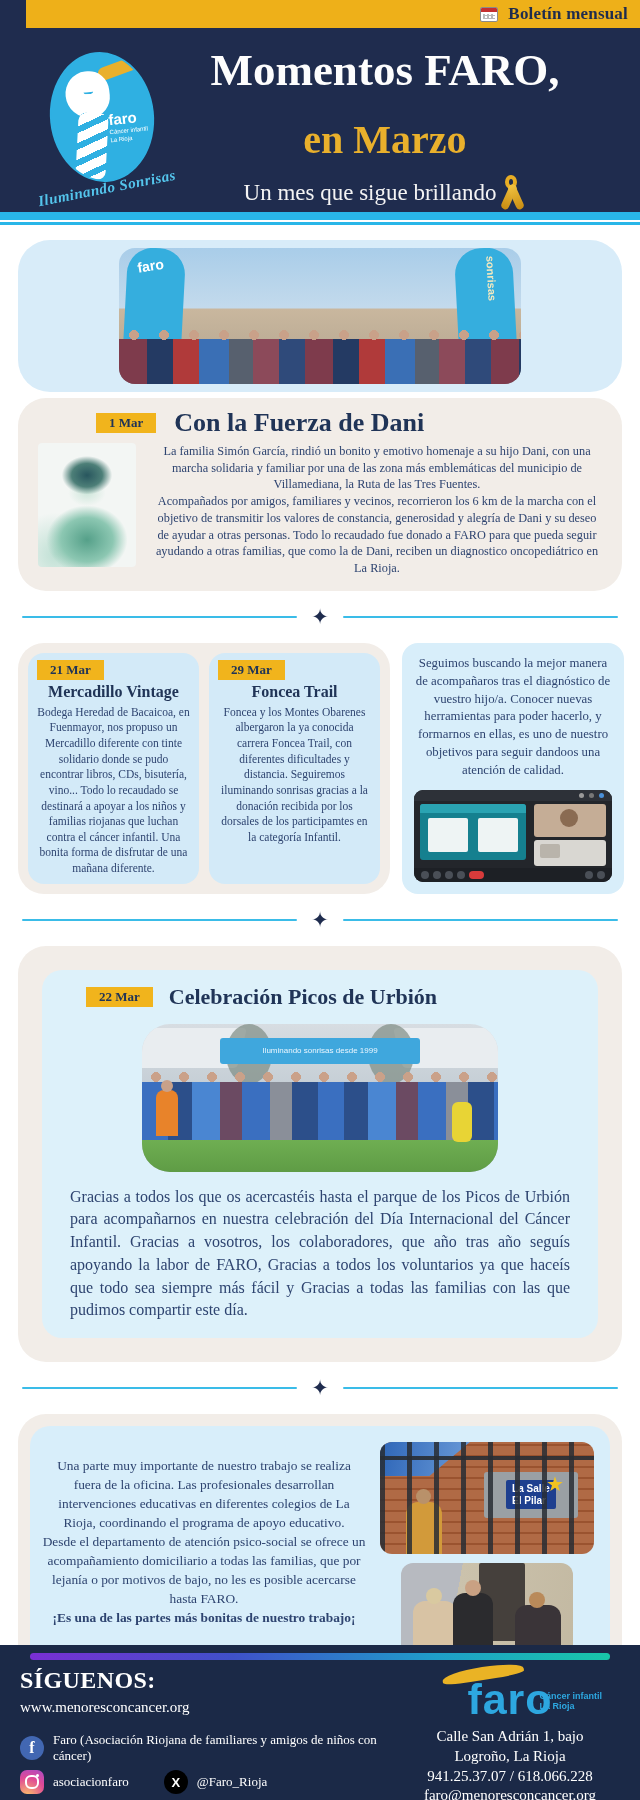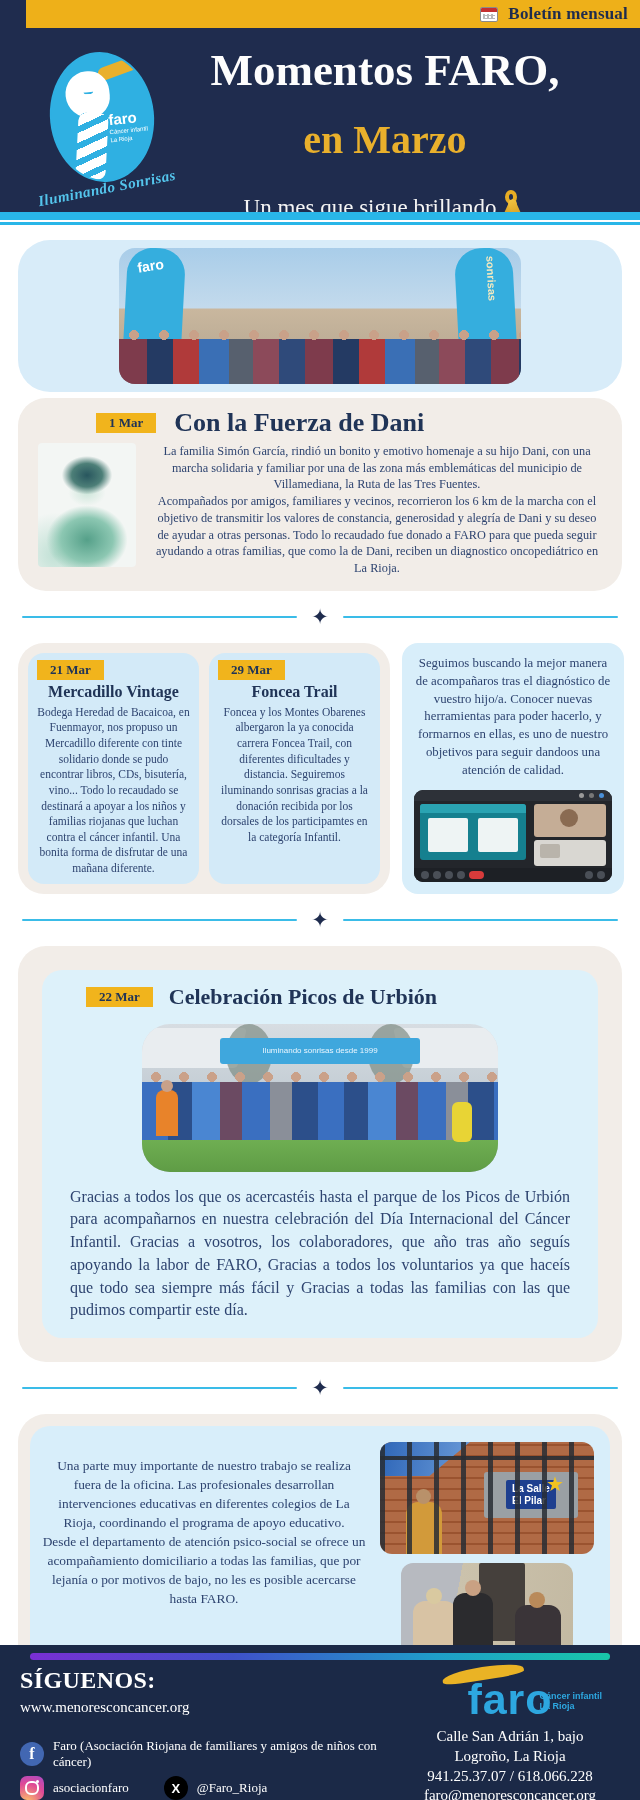--- a/index.html
+++ b/index.html
@@ -18,21 +18,21 @@
   .cal-icon::after{content:"";position:absolute;left:2px;right:2px;top:6px;bottom:2px;
             background:repeating-linear-gradient(90deg,#b9b9b9 0 2px,transparent 2px 4px),
                        repeating-linear-gradient(0deg,#b9b9b9 0 1px,transparent 1px 3px)}
 
   
   .header{height:184px;background:#1f2c4e;position:relative}
   .h-title1{position:absolute;left:155px;top:16px;width:460px;text-align:center;
             font-size:45px;font-weight:bold;color:#fdfdfd}
   .h-title2{position:absolute;left:155px;top:88px;width:460px;text-align:center;
             font-size:40px;font-weight:bold;color:#e9b02c}
-  .h-sub-row{position:absolute;left:155px;top:162px;width:460px;display:flex;
+  .h-sub-row{position:absolute;left:155px;top:147px;width:460px;display:flex;
              align-items:center;justify-content:center;gap:4px}
   .h-sub{font-size:23px;color:#f4f4f4}
   .ribbon{position:relative;width:26px;height:36px;flex:0 0 26px}
   .ribbon i{position:absolute;width:8px;height:26px;border-radius:4px;
             background:linear-gradient(#f2c340,#c88d12);top:9px}
   .ribbon i.r1{left:5px;transform:rotate(24deg)}
   .ribbon i.r2{left:12px;transform:rotate(-24deg)}
   .ribbon b{position:absolute;top:0;left:5px;width:12px;height:14px;border:4px solid #e7ad24;border-radius:50%}
 
   
@@ -208,21 +208,21 @@
       repeating-linear-gradient(28deg,#6b83b5 0 5px,#dfe3ec 5px 11px)}
 
   
   .footer{position:absolute;left:0;right:0;top:1645px;bottom:0;background:#1b2947;color:#fff;
           padding:5px 20px 0}
   .grad{height:7px;border-radius:4px;margin:3px 10px 7px;
         background:linear-gradient(90deg,#7a2fd4,#3f51c9 35%,#1f9ec9 70%,#18c7a8)}
   .f-cols{display:flex;gap:8px}
   .f-left{flex:1}
   .f-heading{font-size:24px;font-weight:bold;letter-spacing:.4px}
-  .f-site{font-size:15px;margin:5px 0 22px;cursor:pointer}
+  .f-site{font-size:15px;margin:5px 0 16px;cursor:pointer}
   .f-row{display:flex;align-items:center;gap:9px;margin:6px 0;font-size:13px}
   .f-link{display:inline-flex;align-items:center;gap:9px;cursor:pointer}
   .fb{width:24px;height:24px;border-radius:50%;background:#4267b2;color:#fff;display:inline-flex;
       align-items:center;justify-content:center;font-weight:bold;font-size:16px;flex:0 0 24px}
   .fb i{font-style:normal}
   .ig{width:24px;height:24px;border-radius:7px;flex:0 0 24px;position:relative;
       background:radial-gradient(circle at 30% 110%,#fdc468,#df4996 60%,#a74bc9)}
   .ig::before{content:"";position:absolute;inset:5px;border:2px solid #fff;border-radius:6px}
   .ig::after{content:"";position:absolute;right:5px;top:4px;width:3px;height:3px;border-radius:50%;background:#fff}
   .xi{width:24px;height:24px;border-radius:50%;background:#000;color:#fff;display:inline-flex;
@@ -390,20 +390,21 @@
       <span class="line"></span>
       <span class="star">✦</span>
       <span class="line"></span>
     </div>
 
     <section class="outside-outer">
       <div class="outside-inner">
         <div class="outside-text">
           <p>Una parte muy importante de nuestro trabajo se realiza fuera de la oficina. Las profesionales desarrollan intervenciones educativas en diferentes colegios de La Rioja, coordinando el programa de apoyo educativo.</p>
           <p>Desde el departamento de atención psico-social se ofrece un acompañamiento domiciliario a todas las familias, que por lejanía o por motivos de bajo, no les es posible acercarse hasta FARO.</p>
+          <p class="outside-highlight">¡Es una de las partes más bonitas de nuestro  trabajo¡</p>
         </div>
         <div class="outside-photos">
           <div class="photoS">
             <span class="s-sky"></span>
             <span class="s-person"></span>
             <span class="s-sign">
               <span class="s-sign-inner">
                 <span>La Salle</span><br>
                 <span>El Pilar</span>
                 <i class="s-star">★</i>

